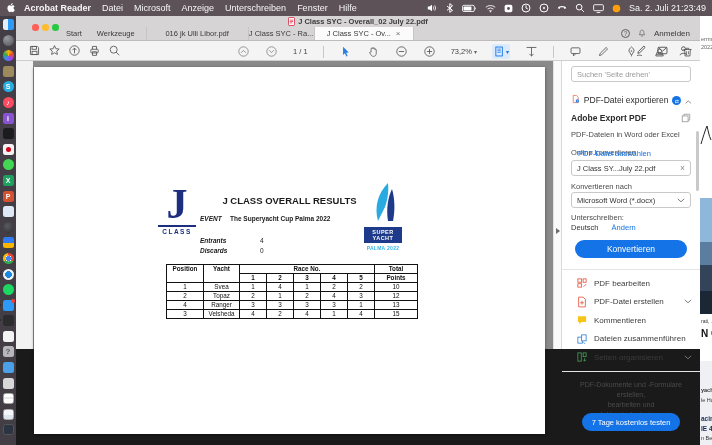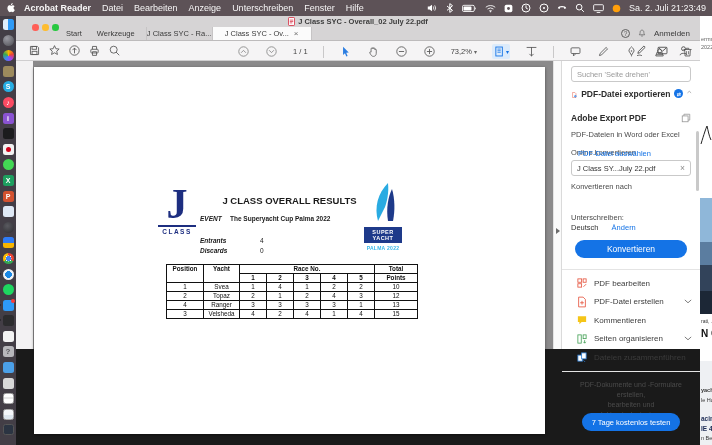--- a/index.html
+++ b/index.html
@@ -117,21 +117,21 @@
   table.results th{font-weight:bold;}
   table.results .hb{border-bottom:1.5px solid #111;}
   .cw-pos{width:37px;}.cw-yacht{width:36px;}.cw-race{width:27px;}.cw-total{width:43px;}
 
   
   .sidebar{position:absolute;left:545px;top:0;width:139px;bottom:0;background:#fff;border-left:1px solid #dadada;
     font-size:7.5px;color:#4b4b4b;}
   .search{position:absolute;top:5px;left:9px;right:9px;height:16px;border:1px solid #c9c9c9;border-radius:3px;
     background:#fff;font-family:"Liberation Sans",sans-serif;font-size:7.5px;color:#333;padding:0 5px;outline:none;}
   .search::placeholder{color:#9a9a9a;}
-  .exp-row{position:absolute;top:28px;left:9px;right:8px;height:16px;display:flex;align-items:flex-start;gap:4px;font-weight:bold;}
+  .exp-row{position:absolute;top:28px;left:9px;right:8px;height:16px;display:flex;align-items:flex-end;gap:4px;}
   .exp-title{font-size:8.5px;color:#2c2c2c;white-space:nowrap;}
   .badge{width:9px;height:9px;border-radius:50%;background:#1473e6;color:#fff;font-size:5px;
     display:flex;align-items:center;justify-content:center;flex:0 0 auto;}
   .exp-chev{margin-left:auto;}
   .sb-h{position:absolute;top:52px;left:9px;right:9px;font-size:8.5px;font-weight:bold;color:#2c2c2c;
     display:flex;align-items:center;}
   .sb-h svg{margin-left:auto;}
   .sb-desc{position:absolute;top:65px;left:9px;right:13px;line-height:18px;}
   .sb-link{position:absolute;top:88px;left:9px;color:#1473e6;padding-left:7px;}
   .filebox{position:absolute;top:99px;left:9px;right:9px;height:16px;border:1px solid #c9c9c9;border-radius:3px;
@@ -173,21 +173,21 @@
 <div class="screen">
 
   <div class="menubar">
     <span class="mitem" style="margin-right:9px;">
       <svg width="9" height="11" viewBox="0 0 14 17">
           <path fill="#fff" d="M8.3 2.6c.5-.6 1.4-1.1 2.1-1.1.1.8-.2 1.6-.7 2.2-.5.6-1.3 1.1-2.1 1-.1-.7.3-1.6.7-2.1zM10.9 5c-1.2-.1-2.2.7-2.8.7-.6 0-1.4-.7-2.4-.6-1.2 0-2.3.7-2.9 1.8-1.3 2.2-.3 5.4.9 7.2.6.9 1.3 1.8 2.2 1.8.9 0 1.2-.6 2.3-.6 1.1 0 1.4.6 2.3.6 1 0 1.6-.9 2.2-1.8.7-1 1-2 1-2.1-.1 0-1.9-.7-1.9-2.9 0-1.8 1.5-2.6 1.5-2.7-.8-1.2-2.1-1.4-2.4-1.4z"></path>
         </svg>
     </span>
     <span class="mitem appname">Acrobat Reader</span>
     <span class="mitem">Datei</span>
-    <span class="mitem">Bearbeiten</span>
+    <span class="mitem">Microsoft</span>
     <span class="mitem">Anzeige</span>
     <span class="mitem">Unterschreiben</span>
     <span class="mitem">Fenster</span>
     <span class="mitem">Hilfe</span>
     <span class="menu-right">
       <svg width="11" height="10" viewBox="0 0 14 10">
           <path fill="#fff" d="M1 3.2h2.2L6.4.8v8.4L3.2 6.8H1z"></path>
           <path fill="none" stroke="#fff" stroke-width="1" d="M8 3a3.3 3.3 0 010 4M9.8 1.6a5.6 5.6 0 010 6.8"></path>
         </svg>
       <svg width="8" height="10" viewBox="0 0 8 10">
@@ -275,20 +275,23 @@
           <rect x=".5" y=".5" width="7" height="9" rx="1" fill="#fff" stroke="#d0021b" stroke-width=".8"></rect>
           <path d="M2 3.4h4M2 5h4M2 6.6h3" stroke="#d0021b" stroke-width=".7"></path>
         </svg>
       <span>J Class SYC - Overall_02 July 22.pdf</span>
     </div>
 
     <div class="tabbar">
       <div class="spacer-l"></div>
       <span class="navlabel">Start</span>
       <span class="navlabel">Werkzeuge</span>
+      <div class="doctab t1">
+          <span>016 jk Ulli Libor.pdf</span>
+        </div>
       <div class="doctab t2">
           <span>J Class SYC - Ra...</span>
         </div>
       <div class="doctab active">
         <span>J Class SYC - Ov...</span>
         <span class="x">×</span>
       </div>
       <div class="tab-right">
         <span class="helpdot">?</span>
         <svg width="10" height="11" viewBox="0 0 16 16">
@@ -531,20 +534,26 @@
         </div>
         <div class="sb-desc">PDF-Dateien in Word oder Excel Online konvertieren</div>
         <div class="sb-link">PDF-Datei auswählen</div>
 
         <div class="filebox">
           <span>J Class SY...July 22.pdf</span>
           <span class="x">×</span>
         </div>
 
         <div class="sb-lab1">Konvertieren nach</div>
+        <div class="selbox">
+          <span>Microsoft Word (*.docx)</span>
+          <svg width="8" height="5" viewBox="0 0 10 6">
+              <path d="M1 1l4 3.6L9 1" fill="none" stroke="#777" stroke-width="1.2"></path>
+            </svg>
+        </div>
 
         <div class="sb-lang-lab">Unterschreiben:</div>
         <div class="sb-lang">
           <span>Deutsch</span>
           <span class="chg">Ändern</span>
         </div>
 
         <div class="btn-convert">Konvertieren</div>
         <div class="sb-div"></div>
 
@@ -566,39 +575,39 @@
             <span ind="">PDF-Datei erstellen</span>
             <svg class="chev" width="8" height="5" viewBox="0 0 10 6">
                 <path d="M1 1l4 3.6L9 1" fill="none" stroke="#777" stroke-width="1.2"></path>
               </svg>
           </div>
           <div class="tool-row">
             <svg width="12" height="12" viewBox="0 0 16 16">
                 <path d="M2.5 3h11v7.5h-6l-3 3v-3h-2z" fill="#f5c518"></path>
               </svg>
             <span>Kommentieren</span>
+          </div>
+          <div class="tool-row">
+            <svg width="12" height="12" viewBox="0 0 16 16">
+                <rect x="2.5" y="5.5" width="6" height="8" fill="#fff" stroke="#2d7dd2" stroke-width="1.1"></rect>
+                <rect x="7.5" y="2.5" width="6" height="8" fill="#fff" stroke="#2d7dd2" stroke-width="1.1"></rect>
+                <path d="M10 12.5l2 2" stroke="#2d7dd2" stroke-width="1.1"></path>
+              </svg>
+            <span>Dateien zusammenführen</span>
           </div>
           <div class="tool-row">
             <svg width="12" height="12" viewBox="0 0 16 16">
                 <rect x="2.5" y="2.5" width="4.5" height="11" fill="none" stroke="#45a156" stroke-width="1.1"></rect>
                 <rect x="9.5" y="2.5" width="4" height="5" fill="none" stroke="#45a156" stroke-width="1.1"></rect>
                 <path d="M11.5 9.5v4M9.8 11.8l1.7 1.7 1.7-1.7" fill="none" stroke="#45a156" stroke-width="1.1"></path>
               </svg>
             <span>Seiten organisieren</span>
             <svg class="chev" width="8" height="5" viewBox="0 0 10 6">
                 <path d="M1 1l4 3.6L9 1" fill="none" stroke="#777" stroke-width="1.2"></path>
               </svg>
-          </div>
-          <div class="tool-row">
-            <svg width="12" height="12" viewBox="0 0 16 16">
-                <rect x="2.5" y="5.5" width="6" height="8" fill="#fff" stroke="#2d7dd2" stroke-width="1.1"></rect>
-                <rect x="7.5" y="2.5" width="6" height="8" fill="#fff" stroke="#2d7dd2" stroke-width="1.1"></rect>
-                <path d="M10 12.5l2 2" stroke="#2d7dd2" stroke-width="1.1"></path>
-              </svg>
-            <span>Dateien zusammenführen</span>
           </div>
         </div>
 
         <div class="sb-foot">
           <div class="foot-txt">
             <div>PDF-Dokumente und -Formulare erstellen,</div>
             <div>bearbeiten und</div>
             <div>elektronisch signieren</div>
           </div>
         </div>

